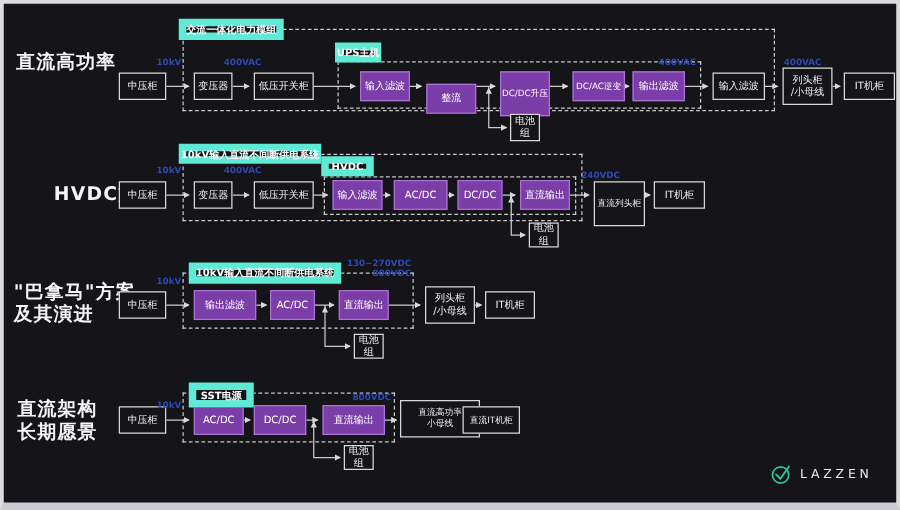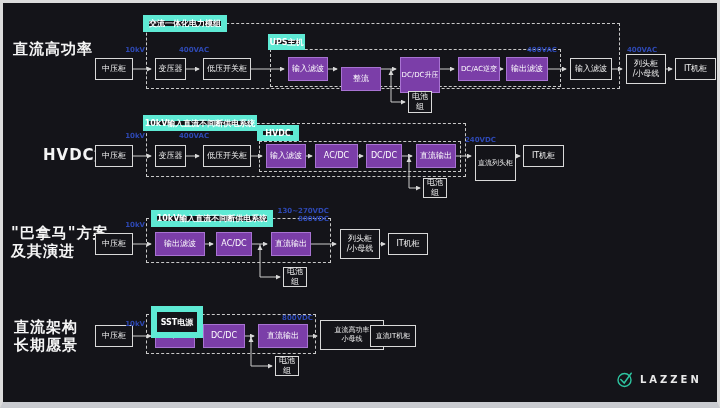--- a/index.html
+++ b/index.html
@@ -12,21 +12,21 @@
   .pb{border:1px solid #a873d2;background:#7b3ea8;color:#ffffff;font-weight:normal;}
   .sm{font-size:7px;}
   .grp{position:absolute;border:1px dashed #c9c9c9;box-sizing:border-box;z-index:1;}
   .grplabel{position:absolute;border:6px solid #5eead4;background:#141419;color:#ffffff;font-weight:bold;
             font-size:8px;display:flex;align-items:center;justify-content:center;box-sizing:border-box;
             z-index:3;white-space:nowrap;padding:0 2px;}
   .volt{position:absolute;color:#2e49b4;font-size:7px;font-weight:bold;white-space:nowrap;z-index:3;}
   .ta-r{text-align:right;}
   svg.wires{position:absolute;left:0;top:0;z-index:1;}
   .logo{position:absolute;left:612px;top:366px;display:flex;align-items:center;gap:5px;}
-  .logotext{color:#e9e9e9;font-size:10px;font-weight:700;letter-spacing:3px;}
+  .logotext{color:#e9e9e9;font-size:10px;font-weight:400;letter-spacing:3px;}
 </style>
 </head>
 <body>
 
 <div class="slide">
 
   <svg class="wires" width="720" height="408">
     <defs>
       <marker id="ah" viewBox="0 0 6 6" refX="5" refY="3" markerWidth="5" markerHeight="5" orient="auto">
         <path d="M0 0 L6 3 L0 6 Z" fill="#d8d8d8"></path>
@@ -141,21 +141,21 @@
   <div class="pb" style="left:268px;top:229px;width:40px;height:24px">直流输出</div>
   <div class="nb" style="left:337px;top:226px;width:40px;height:30px">列头柜
 /小母线</div>
   <div class="nb" style="left:385px;top:230px;width:40px;height:22px">IT机柜</div>
   <div class="nb" style="left:280px;top:264px;width:24px;height:20px">电池
 组</div>
 
   <div class="rt" style="left:11px;top:333px">长期愿景</div>
   <div class="rt" style="left:11px;top:315px">直流架构</div>
   <div class="grp" style="left:143px;top:311px;width:170px;height:40px"></div>
-  <div class="grplabel" style="left:148px;top:303px;width:52px;height:32px">SST电源</div>
+  <div class="grplabel" style="left:148px;top:303px;width:52px;height:20px">SST电源</div>
 
   <div class="volt ta-r" style="left:114px;top:317px;width:28px">10kV</div>
   <div class="volt ta-r" style="left:270px;top:311px;width:40px">800VDC</div>
 
   <div class="nb" style="left:92px;top:322px;width:38px;height:22px">中压柜</div>
   <div class="pb" style="left:152px;top:321px;width:40px;height:24px">AC/DC</div>
   <div class="pb" style="left:200px;top:321px;width:42px;height:24px">DC/DC</div>
   <div class="pb" style="left:255px;top:321px;width:50px;height:24px">直流输出</div>
   <div class="nb sm" style="left:317px;top:317px;width:64px;height:30px">直流高功率
 小母线</div>

